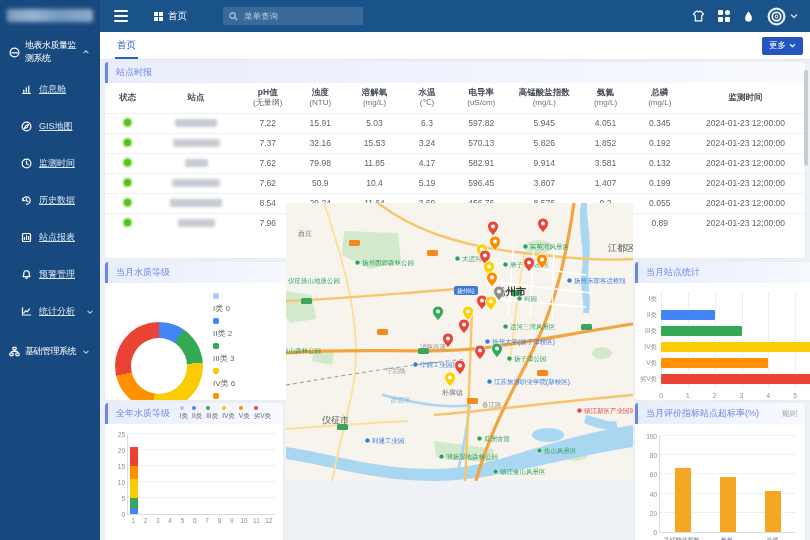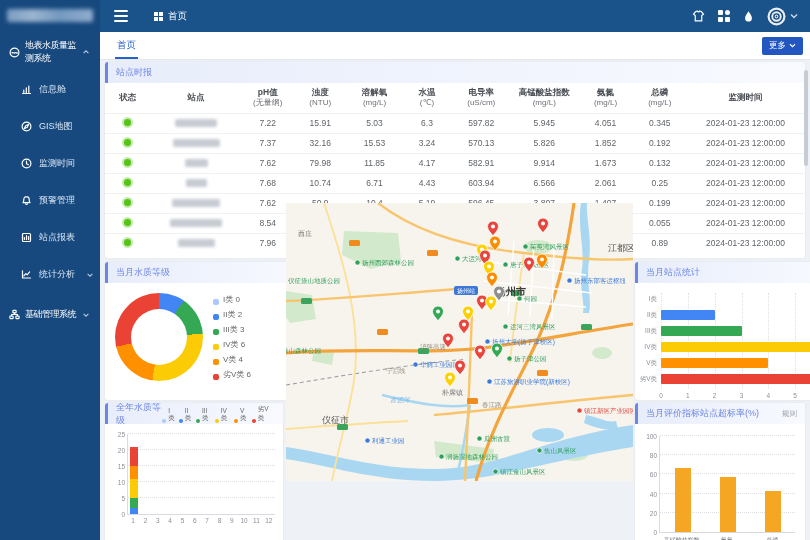--- a/index.html
+++ b/index.html
@@ -3,21 +3,21 @@
 <meta charset="utf-8">
 <style>
   html,body{margin:0;padding:0;background:#dfe3e8;font-family:"Liberation Sans","DejaVu Sans",sans-serif;}
   #app{position:relative;width:810px;height:540px;overflow:hidden;background:#EEF1F5;}
   
   #sidebar{position:absolute;left:0;top:0;width:100px;height:540px;background:#17497E;z-index:5;}
   .logo-blur{margin:9px 7px 2px 7px;height:13px;border-radius:2px;
     background:linear-gradient(90deg,#87a7c9,#a9c0da 30%,#7fa3c7 60%,#9db7d4);filter:blur(2px);opacity:.9;}
   .side-group{display:flex;align-items:center;gap:5px;color:#fff;font-size:9px;padding:15px 4px 6px 9px;cursor:pointer;}
   .side-group .glabel{flex:1;letter-spacing:-0.5px;}
-  .side-item{display:flex;align-items:center;gap:7px;color:#D9E6F5;font-size:9px;height:37px;padding-left:21px;cursor:pointer;}
+  .side-item{display:flex;align-items:center;gap:7px;color:#D9E6F5;font-size:9px;height:37px;padding-left:21px;cursor:pointer;text-decoration:underline;}
   .side-item .glabel{flex:1;}
   .side-item svg,.side-group svg{flex:none;}
   .chev{opacity:.85;margin-right:6px;}
   
   #topbar{position:absolute;left:100px;top:0;width:710px;height:32px;background:#1A528A;display:flex;align-items:center;}
   .tb-ic{display:inline-flex;align-items:center;justify-content:center;cursor:pointer;}
   #hamburger{margin-left:14px;}
   #crumb{display:flex;align-items:center;gap:5px;color:#fff;font-size:9.5px;margin-left:26px;cursor:pointer;}
   #searchbox{margin-left:36px;width:128px;height:18px;background:rgba(255,255,255,.14);border-radius:2px;display:flex;align-items:center;padding:0 6px;gap:4px;}
   #searchbox input{background:transparent;border:none;outline:none;color:#dfe9f4;font-size:8.5px;width:100%;font-family:inherit;}
@@ -47,21 +47,21 @@
   
   #card-donut{left:105px;top:203px;width:206px;height:138px;}
   #card-year{left:105px;top:344px;width:178px;height:196px;}
   #card-hbar{left:635px;top:203px;width:197px;height:138px;}
   #card-exceed{left:635px;top:344px;width:170px;height:196px;}
   
   #donut-wrap{display:flex;align-items:center;padding:10px 6px 0 10px;gap:10px;}
   #donut{width:88px;height:88px;border-radius:50%;position:relative;}
   #donut::after{content:"";position:absolute;inset:16px;background:#fff;border-radius:50%;}
   #donut-legend{display:flex;flex-direction:column;gap:4px;}
-  .lg-row{display:flex;align-items:flex-end;gap:4px;font-size:8px;color:#666;cursor:pointer;}
+  .lg-row{display:flex;align-items:flex-start;gap:4px;font-size:8px;color:#666;cursor:pointer;flex-direction:column;}
   .lg-dot{width:6px;height:6px;border-radius:2px;flex:none;}
   
   #year-head{display:flex;align-items:center;}
   #year-legend{margin-left:auto;display:flex;gap:4px;margin-right:4px;}
   #year-legend .lg-row{font-size:6.5px;gap:2px;}
   #year-legend .lg-dot{width:4px;height:4px;}
   #year-plot{position:relative;margin:10px 8px 0 22px;height:80px;border-left:1px solid #D8DBE0;border-bottom:1px solid #D8DBE0;}
   .gridline{position:absolute;left:0;right:0;border-top:1px dotted #DCDFE4;}
   .ylab{position:absolute;right:100%;margin-right:3px;font-size:6.5px;color:#8a8f96;transform:translateY(-50%);}
   #year-bar{position:absolute;bottom:0;width:8px;display:flex;flex-direction:column-reverse;}
@@ -122,31 +122,39 @@
         </div>
         <div class="side-item">
           <svg width="11" height="11" viewBox="0 0 11 11" fill="none" stroke="#fff" stroke-width="1.2" stroke-linecap="round" stroke-linejoin="round">
             <circle cx="5.5" cy="5.5" r="4.4"></circle>
             <path d="M5.5,3 V5.7 L7.3,6.8"></path>
           </svg>
           <span class="glabel">监测时间</span>
         </div>
         <div class="side-item">
           <svg width="11" height="11" viewBox="0 0 11 11" fill="none" stroke="#fff" stroke-width="1.2" stroke-linecap="round" stroke-linejoin="round">
-            <path d="M5.5,1.6 C3.6,1.6 2.8,3 2.8,4.6 C2.8,6.8 2,7.6 2,7.6 H9 C9,7.6 8.2,6.8 8.2,4.6 C8.2,3 7.4,1.6 5.5,1.6 Z"></path>
-            <path d="M4.6,8.8 a1,1 0 0 0 1.8,0"></path>
-          </svg>
-          <span class="glabel">预警管理</span>
+            <path d="M1.8,5.5 A3.7,3.7 0 1 1 5.5,9.2"></path>
+            <path d="M1.8,3.4 V5.6 H4"></path>
+            <path d="M5.5,3.6 V5.7 L7,6.6"></path>
+          </svg>
+          <span class="glabel">历史数据</span>
         </div>
         <div class="side-item">
           <svg width="11" height="11" viewBox="0 0 11 11" fill="none" stroke="#fff" stroke-width="1.2" stroke-linecap="round" stroke-linejoin="round">
             <rect x="1.5" y="1.5" width="8" height="8" rx="1"></rect>
             <path d="M3.4,7.5 V5.5 M5.5,7.5 V3.6 M7.6,7.5 V4.6"></path>
           </svg>
           <span class="glabel">站点报表</span>
+        </div>
+        <div class="side-item">
+          <svg width="11" height="11" viewBox="0 0 11 11" fill="none" stroke="#fff" stroke-width="1.2" stroke-linecap="round" stroke-linejoin="round">
+            <path d="M5.5,1.6 C3.6,1.6 2.8,3 2.8,4.6 C2.8,6.8 2,7.6 2,7.6 H9 C9,7.6 8.2,6.8 8.2,4.6 C8.2,3 7.4,1.6 5.5,1.6 Z"></path>
+            <path d="M4.6,8.8 a1,1 0 0 0 1.8,0"></path>
+          </svg>
+          <span class="glabel">预警管理</span>
         </div>
         <div class="side-item">
           <svg width="11" height="11" viewBox="0 0 11 11" fill="none" stroke="#fff" stroke-width="1.2" stroke-linecap="round" stroke-linejoin="round">
             <path d="M1.5,1.8 V9 H9.5"></path>
             <path d="M2.8,6.8 L4.8,4.6 L6.2,5.8 L8.6,2.9"></path>
           </svg>
           <span class="glabel">统计分析</span>
           <svg class="chev" width="8" height="8" viewBox="0 0 10 10" fill="none" stroke="#cfdcea" stroke-width="1.4">
             <path d="M2,3.5 L5,6.5 L8,3.5"></path>
           </svg>
@@ -181,20 +189,29 @@
         <svg width="9" height="9" viewBox="0 0 9 9">
             <g fill="#fff">
               <rect width="4" height="4"></rect>
               <rect x="5" width="4" height="4"></rect>
               <rect y="5" width="4" height="4"></rect>
               <rect x="5" y="5" width="4" height="4"></rect>
             </g>
           </svg>
       </span>
       <span>首页</span>
+    </span>
+    <span id="searchbox">
+      <span class="tb-ic">
+        <svg width="9" height="9" viewBox="0 0 10 10" fill="none" stroke="#b7c8da" stroke-width="1.3">
+            <circle cx="4" cy="4" r="3"></circle>
+            <path d="M6.4,6.4 L9,9"></path>
+          </svg>
+      </span>
+      <input placeholder="菜单查询" style="">
     </span>
     <span id="tb-right">
       <span class="tb-ic">
         <svg width="13" height="12" viewBox="0 0 12 11" fill="none" stroke="#fff" stroke-width="1.1">
             <path d="M3.2,1.6 L4.8,0.9 C5.2,1.9 6.8,1.9 7.2,0.9 L8.8,1.6 L10.6,3.8 L9,5 L9,10 L3,10 L3,5 L1.4,3.8 Z"></path>
           </svg>
       </span>
       <span class="tb-ic">
         <svg width="12" height="12" viewBox="0 0 11 11" fill="#fff">
             <rect width="4.6" height="4.6" rx="1"></rect>
@@ -335,37 +352,22 @@
               <td><span class="dot"></span></td>
               <td>
                 <div class="blurname" style="width:23px"></div>
               </td>
               <td>7.62</td>
               <td>79.98</td>
               <td>11.85</td>
               <td>4.17</td>
               <td>582.91</td>
               <td>9.914</td>
-              <td>1.673</td>
+              <td>3.581</td>
               <td>0.132</td>
-              <td>2024-01-23 12:00:00</td>
-            </tr>
-            <tr>
-              <td><span class="dot"></span></td>
-              <td>
-                <div class="blurname" style="width:21px"></div>
-              </td>
-              <td>7.68</td>
-              <td>10.74</td>
-              <td>6.71</td>
-              <td>4.43</td>
-              <td>603.94</td>
-              <td>6.566</td>
-              <td>2.061</td>
-              <td>0.25</td>
               <td>2024-01-23 12:00:00</td>
             </tr>
             <tr>
               <td><span class="dot"></span></td>
               <td>
                 <div class="blurname" style="width:48px"></div>
               </td>
               <td>7.62</td>
               <td>50.9</td>
               <td>10.4</td>

